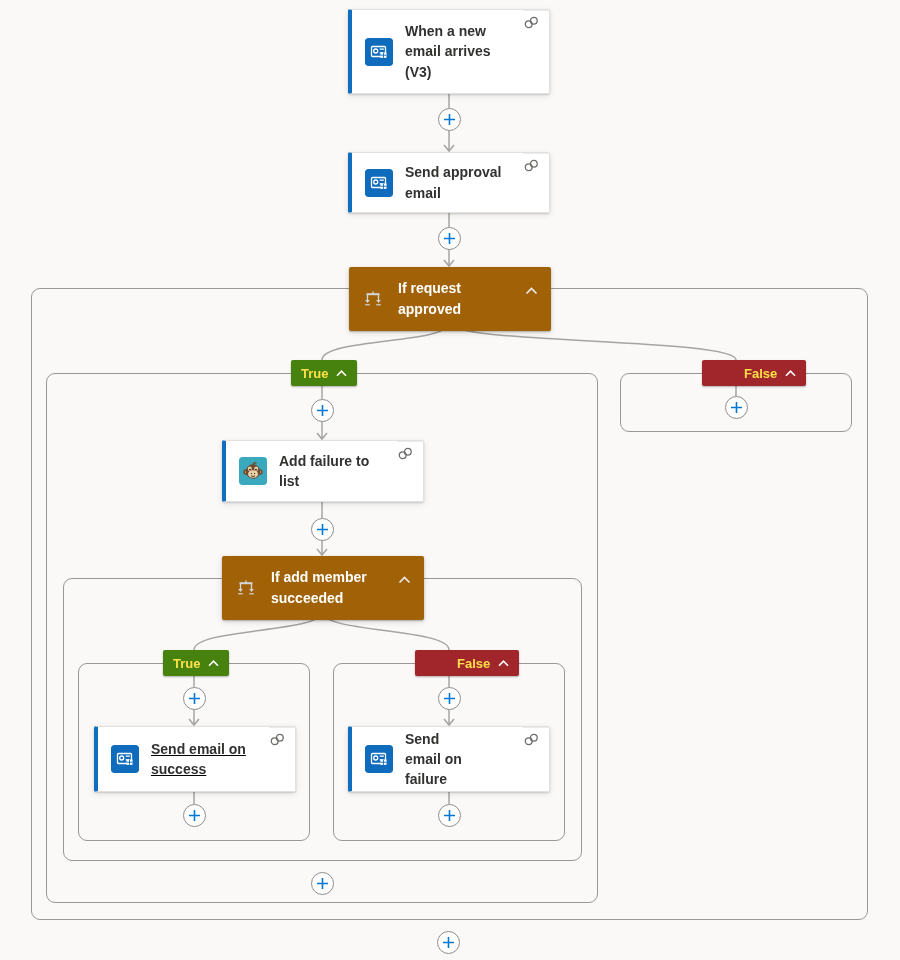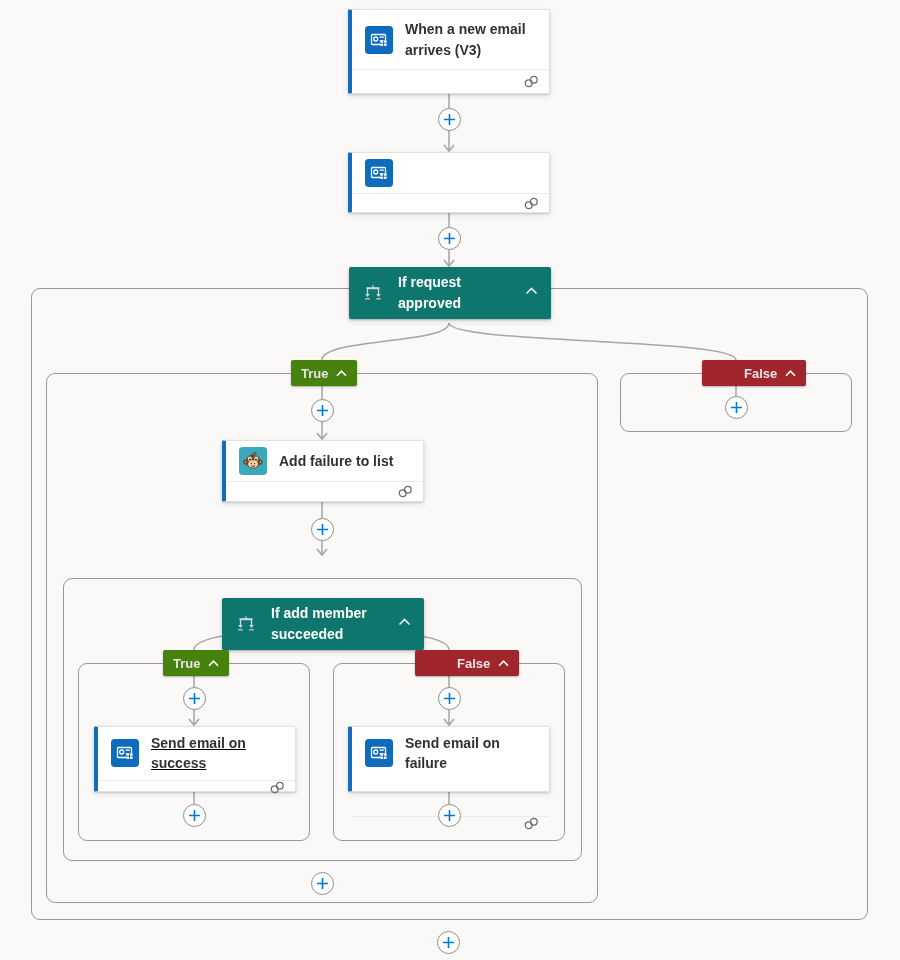--- a/index.html
+++ b/index.html
@@ -9,38 +9,38 @@
   
   .scope { position:absolute; border:1.5px solid #9a9795; border-radius:9px; background:transparent; }
 
   
   .wires { position:absolute; left:0; top:0; width:900px; height:960px; pointer-events:none; }
 
   
   .card { position:absolute; width:202px; background:#ffffff; border:1px solid #e3e1df;
           border-left:4px solid #116ebe; border-radius:2px;
           box-shadow:0 1px 2px rgba(0,0,0,.14), 0 2px 6px rgba(0,0,0,.10);
-          display:flex; flex-direction:column; cursor:pointer; }
+          display:flex; flex-direction:row; cursor:pointer; }
   .card-head { flex:1; display:flex; align-items:center; gap:12px; padding:6px 10px 6px 13px; }
   .card-title { font-size:14px; font-weight:700; color:#323130; line-height:1.45; }
   .card-foot { height:24px; border-top:1px solid #edebe9; display:flex; align-items:center;
                justify-content:flex-end; padding-right:9px; }
   .node-icon { width:28px; height:28px; flex:0 0 28px; border-radius:3px; }
 
   
-  .cond { position:absolute; width:202px; height:52px; background:#0f766e; border-radius:2px;
+  .cond { position:absolute; width:202px; height:64px; background:#a16207; border-radius:2px;
           box-shadow:0 1px 2px rgba(0,0,0,.25), 0 2px 6px rgba(0,0,0,.12);
           display:flex; align-items:center; padding:0 10px 0 13px; cursor:pointer; }
   .cond-title { font-size:14px; font-weight:700; color:#ffffff; line-height:1.5; max-width:118px;
                 margin-left:14px; }
   .cond-chevron { position:absolute; right:13px; top:14px; }
 
   
   .badge { position:absolute; height:26px; border-radius:2px; display:flex; align-items:center;
-           gap:8px; padding:0 10px; color:#e5e5e5; font-size:13px; font-weight:700;
+           gap:8px; padding:0 10px; color:#fde047; font-size:13px; font-weight:700;
            box-shadow:0 1px 2px rgba(0,0,0,.3); cursor:pointer; }
   .badge.true  { background:#47810e; }
   .badge.false { background:#a0262c;padding-left:42px; }
 
   
   .plus { position:absolute; width:23px; height:23px; border-radius:50%; background:#ffffff;
           border:1px solid #8f8d8b; display:flex; align-items:center; justify-content:center;
           cursor:pointer; }
 
   .chain-btn { background:none; border:none; padding:0; display:flex; cursor:pointer; }
@@ -122,20 +122,21 @@
       <svg class="node-icon" viewBox="0 0 28 28">
         <rect width="28" height="28" rx="3" fill="#0f6cbd"></rect>
         <g stroke="#fff" stroke-width="1.3" fill="none">
           <rect x="6.5" y="8.5" width="14" height="10" rx="1"></rect>
           <circle cx="10.7" cy="13" r="2"></circle>
           <path d="M14.7,11.2 h4.2 M14.7,14.8 h4.2"></path>
         </g>
         <rect x="15.5" y="14.5" width="6" height="5.4" fill="#fff"></rect>
         <path d="M15.5,17.2 h6 M18.5,14.5 v5.4" stroke="#0f6cbd" stroke-width="0.9"></path>
       </svg>
+      <span class="card-title">Send approval email</span>
     </div>
     <div class="card-foot">
       <button class="chain-btn">
         <svg width="17" height="13" viewBox="0 0 17 13" fill="none" stroke="#6f6d6b" stroke-width="1.3">
           <circle cx="5.7" cy="8.2" r="3.4"></circle>
             <circle cx="10.8" cy="4.8" r="3.4"></circle>
         </svg>
       </button>
     </div>
   </div>
@@ -224,21 +225,21 @@
       </button>
     </div>
   </div>
 
   <div class="plus" style="left:311px; top:518px;">
     <svg width="13" height="13" viewBox="0 0 13 13">
       <path d="M6.5,1 V12 M1,6.5 H12" stroke="#0078d4" stroke-width="1.6" fill="none"></path>
     </svg>
   </div>
 
-  <div class="cond" style="left:222px; top:556px;margin-top:42px;">
+  <div class="cond" style="left:222px; top:556px;">
     <svg width="22" height="22" viewBox="0 0 22 22">
       <g stroke="#d4d8dc" fill="none">
         <path d="M11,3.5 V6" stroke-width="1.3"></path>
         <path d="M4.5,6.2 H17.5" stroke-width="2"></path>
         <path d="M5.5,7 V12 M16.5,7 V12" stroke-width="1.3"></path>
       </g>
       <g fill="#d4d8dc">
         <path d="M3.2,12 h4.6 l-2.3,3 z"></path>
           <path d="M14.2,12 h4.6 l-2.3,3 z"></path>
         <rect x="3.2" y="16.2" width="4.6" height="1.2"></rect>

